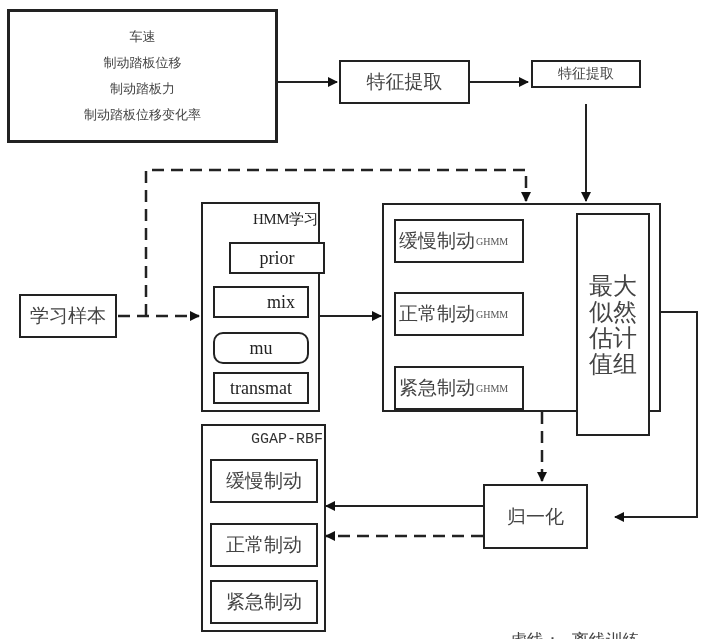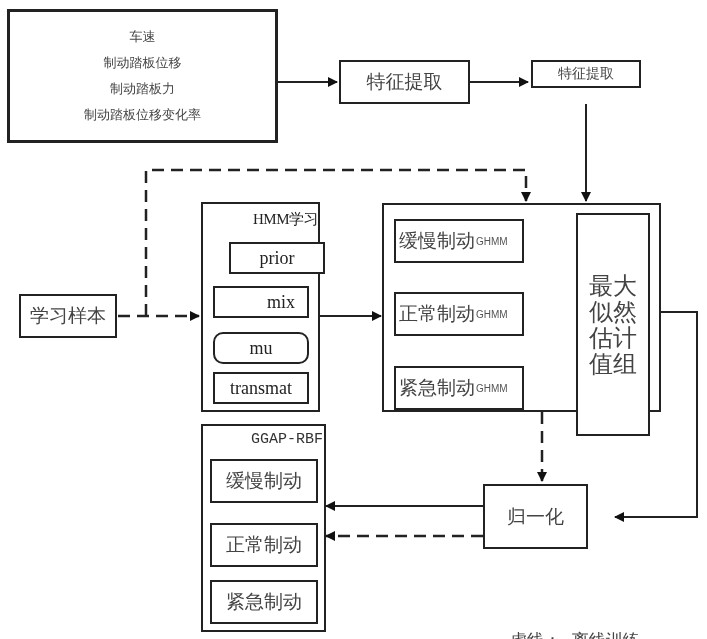--- a/index.html
+++ b/index.html
@@ -5,21 +5,21 @@
   html, body { margin: 0; padding: 0; background: #ffffff; }
   body { width: 707px; height: 639px; position: relative; overflow: hidden;
          font-family: "DejaVu Sans", sans-serif; color: #333; }
   .box { position: absolute; border: 2px solid #222; background: #fff; box-sizing: border-box;
          display: flex; align-items: center; justify-content: center; text-align: center; }
   .cjk { font-family: "DejaVu Sans", sans-serif; color: #444; }
   .serif { font-family: "Liberation Serif", "DejaVu Serif", serif; color: #222; }
   .mono { font-family: "Liberation Mono", "DejaVu Sans Mono", monospace; color: #333; padding-left: 47px; }
   svg.wires { position: absolute; left: 0; top: 0; width: 707px; height: 639px; pointer-events: none; }
   .lbl { position: absolute; }
-  .sub { font-family: Liberation Sans, sans-serif; font-size: 10px; color: #555; margin-left: 1px; }
+  .sub { font-family: Liberation Serif, serif; font-size: 10px; color: #555; margin-left: 1px; }
 </style>
 </head>
 <body>
 
 <svg class="wires" viewBox="0 0 707 639">
   <defs>
     <marker id="arr" markerWidth="10" markerHeight="10" refX="9" refY="5" orient="auto" markerUnits="userSpaceOnUse">
       <path d="M0,0 L10,5 L0,10 z" fill="#111"></path>
     </marker>
   </defs>

